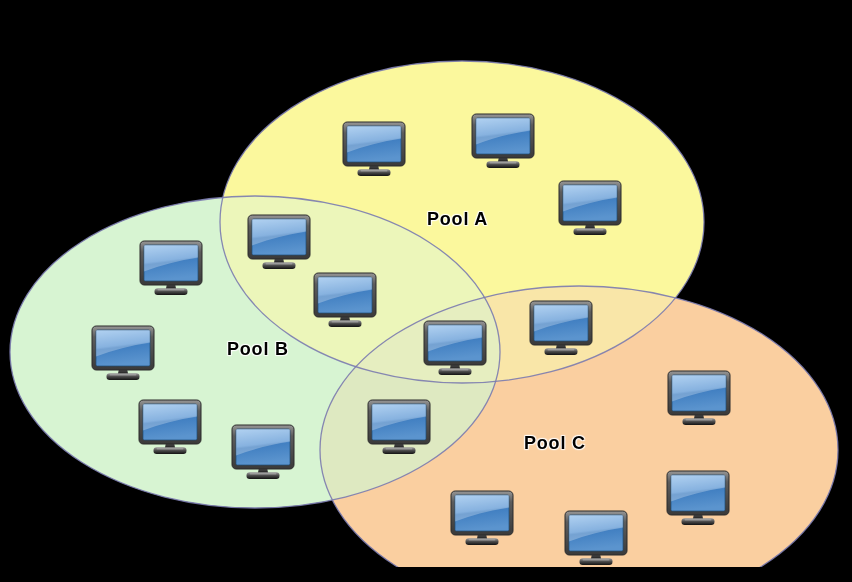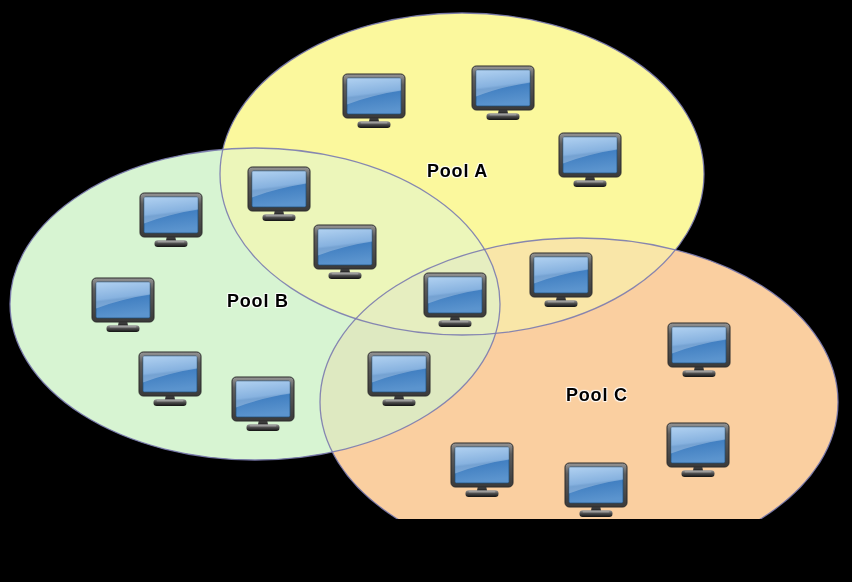--- a/index.html
+++ b/index.html
@@ -7,20 +7,21 @@
     padding: 0;
     background: #000000;
   }
   .canvas {
     position: relative;
     width: 852px;
     height: 519px;
     background: #000000;
     overflow: hidden;
     font-family: "Liberation Sans", sans-serif;
+    margin-top: 48px;
   }
   .canvas svg {
     position: absolute;
     left: 0;
     top: 0;
   }
   .pool-label {
     position: absolute;
     font-size: 18px;
     font-weight: bold;
@@ -109,14 +110,14 @@
       <use href="#monitor-shape" transform="translate(263,404)"></use>
       <use href="#monitor-shape" transform="translate(399,379)"></use>
       <use href="#monitor-shape" transform="translate(699,350)"></use>
       <use href="#monitor-shape" transform="translate(698,450)"></use>
       <use href="#monitor-shape" transform="translate(482,470)"></use>
       <use href="#monitor-shape" transform="translate(596,490)"></use>
     </svg>
 
   <div class="pool-label" style="left: 427px; top: 162px;">Pool A</div>
   <div class="pool-label" style="left: 227px; top: 292px; text-align: center;">Pool B</div>
-  <div class="pool-label" style="left: 566px; top: 386px;">Pool C</div>
+  <div class="pool-label" style="left: 524px; top: 386px;">Pool C</div>
 </div>
 
 </body></html>

